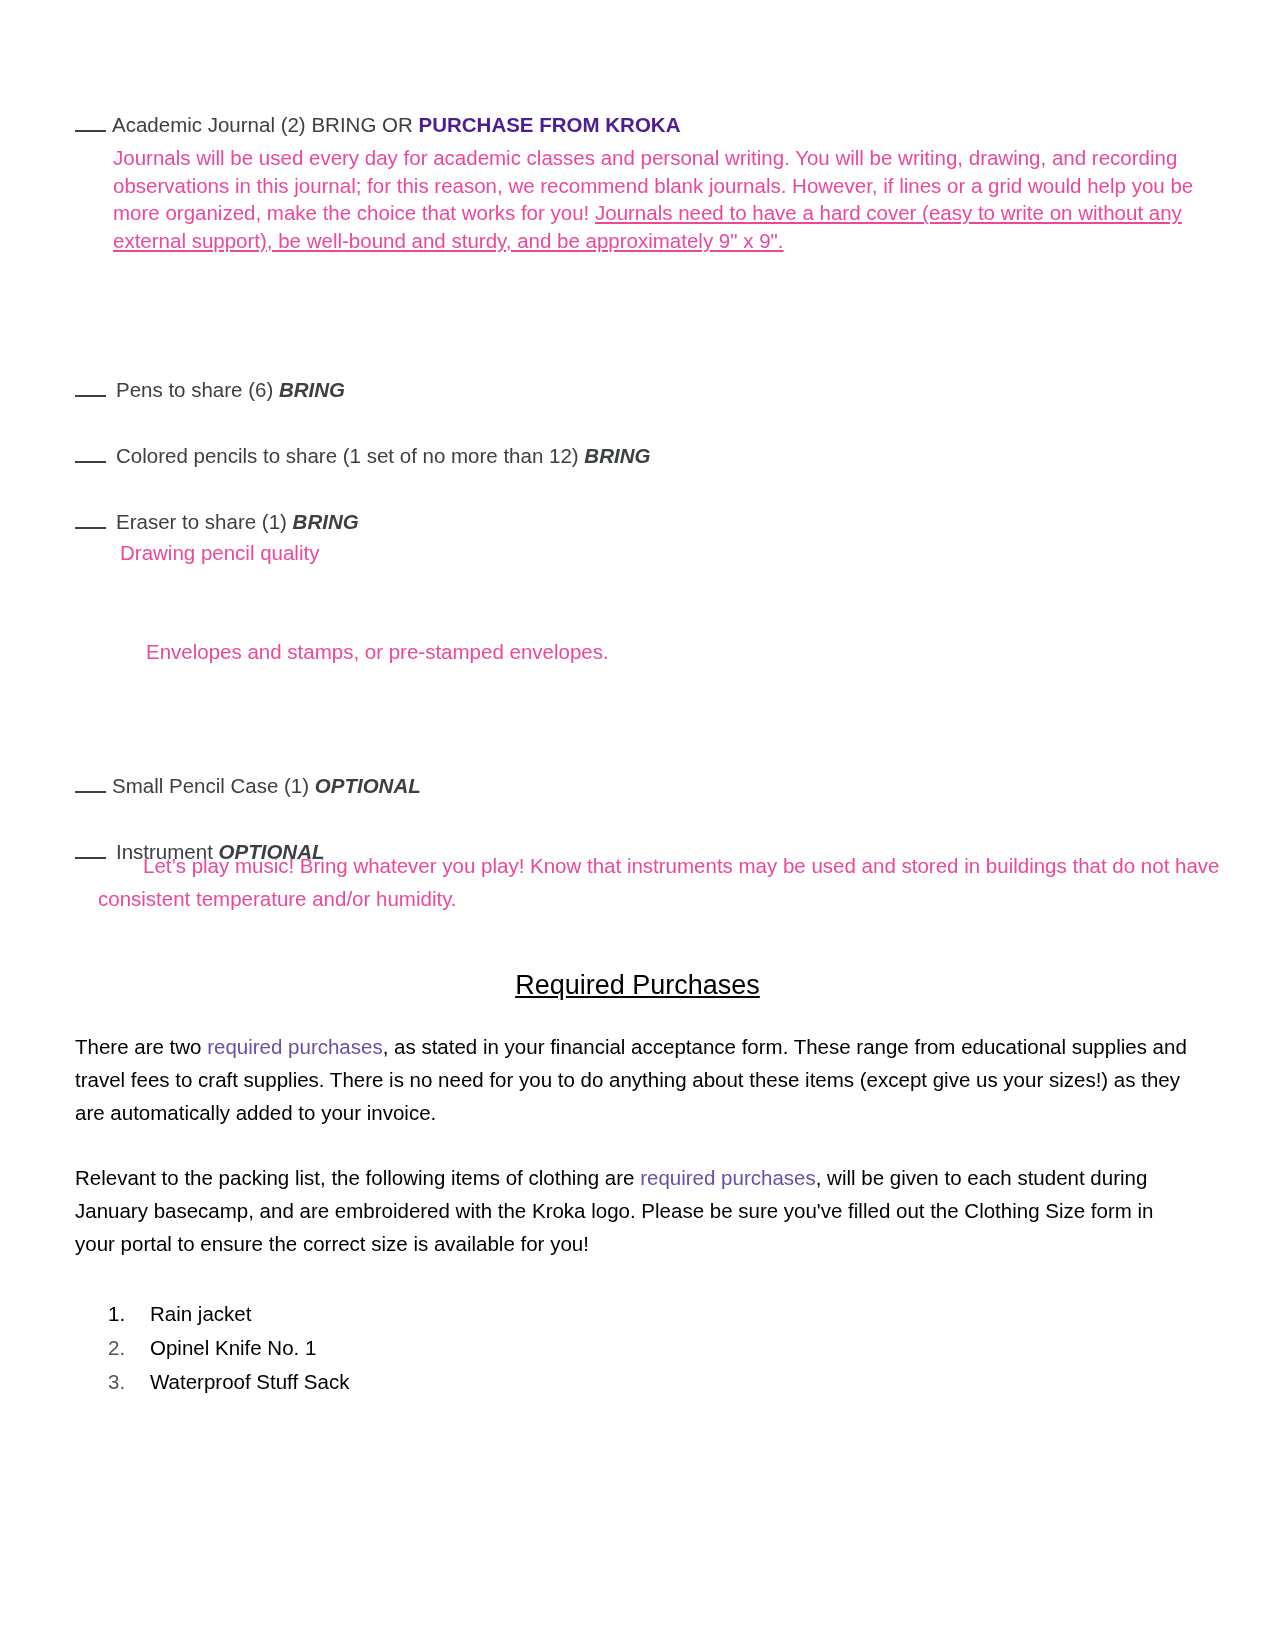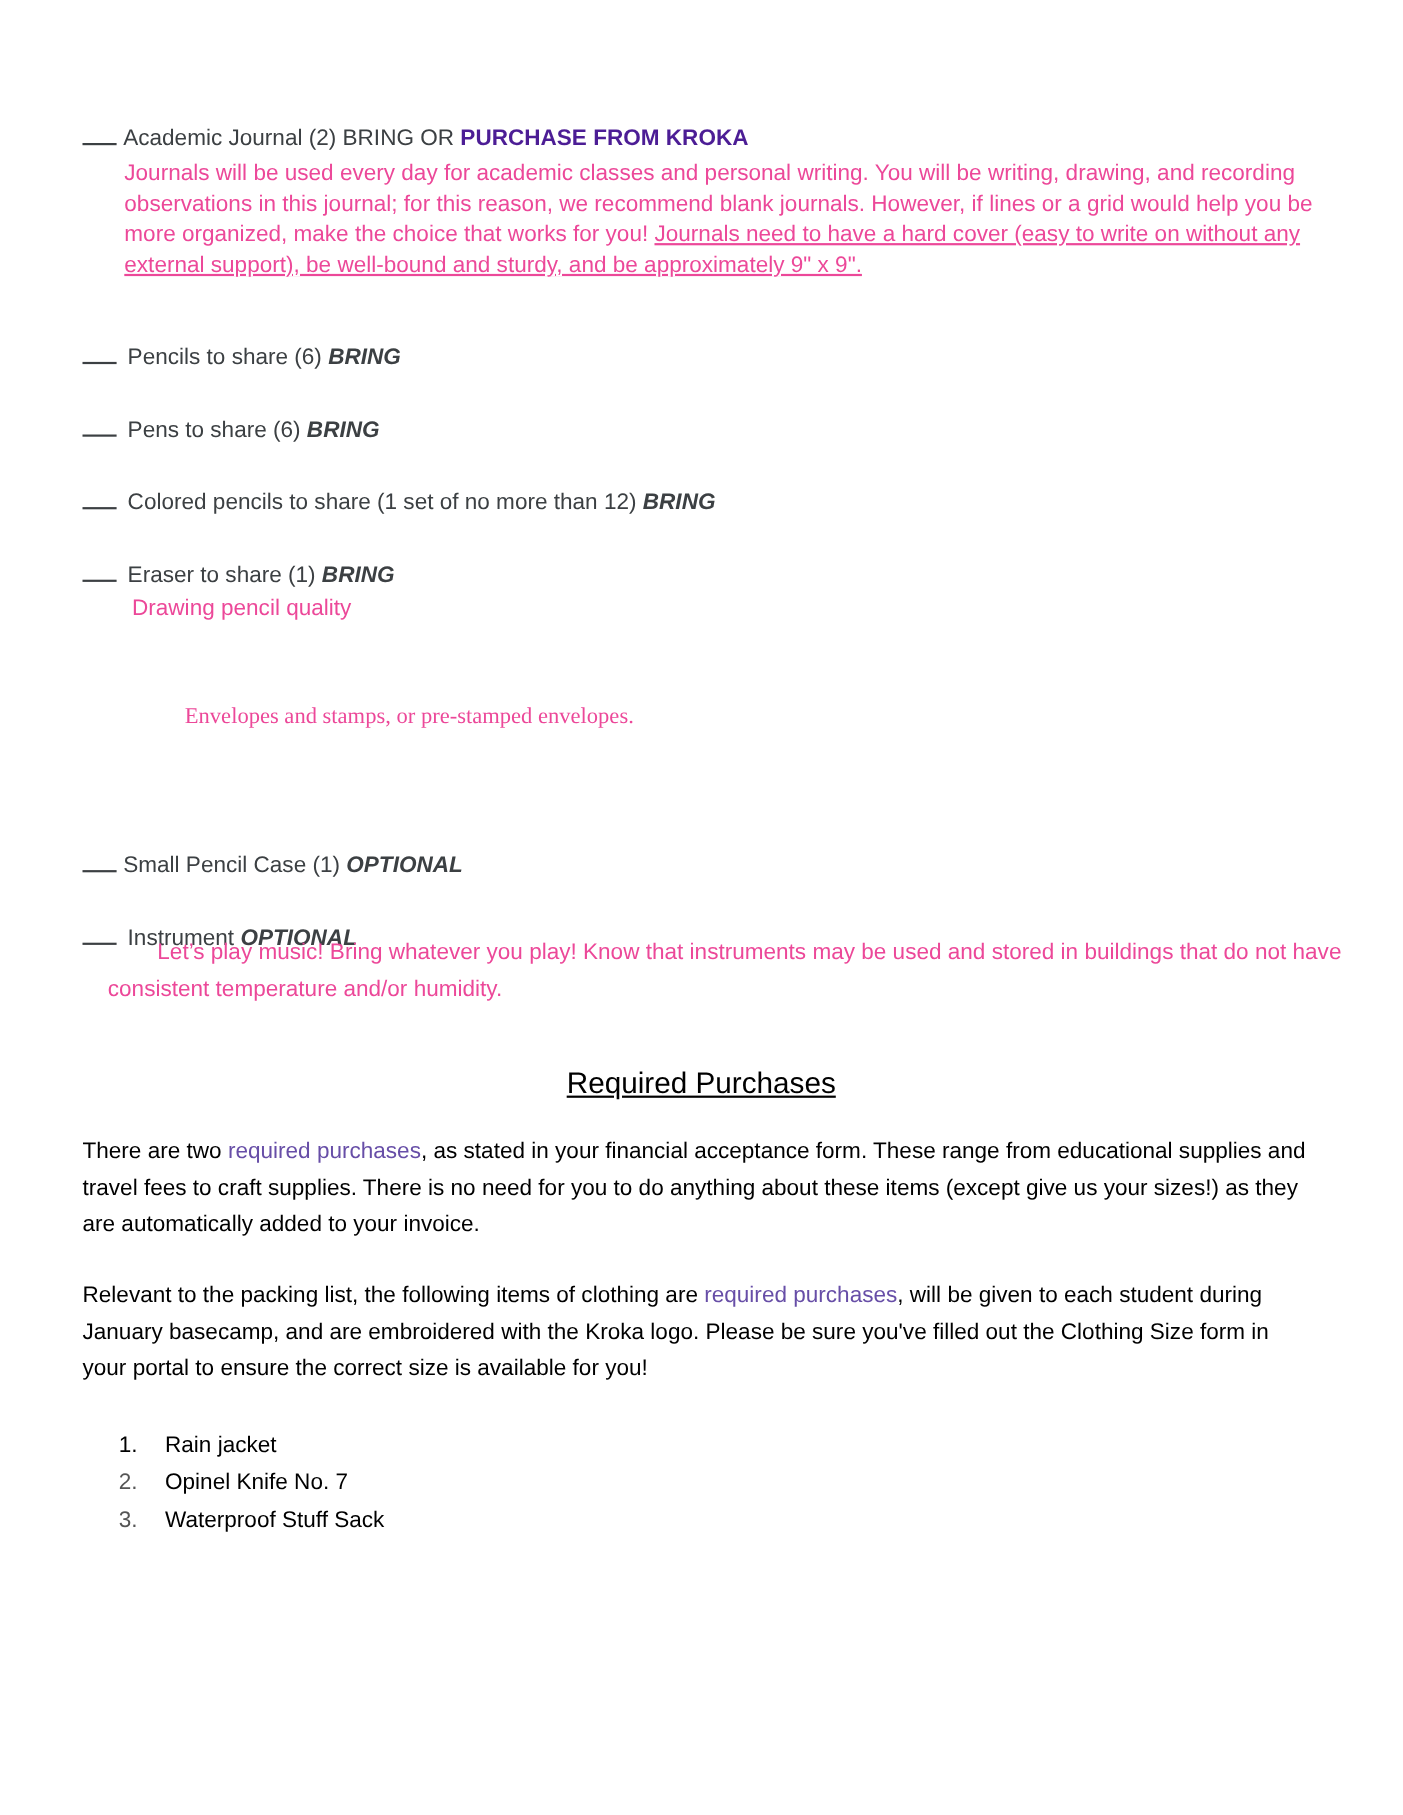--- a/index.html
+++ b/index.html
@@ -31,38 +31,35 @@
 
 <div class="page">
 
   <div class="item" style="top:110px;">
     <span class="blank tight"></span><span class="b">Academic Journal (2)</span> <span class="b">BRING</span> <span>OR</span> <span class="blue">PURCHASE FROM KROKA</span>
   </div>
   <div class="desc" style="left:113px; top:144px; width:1095px;">
     <span>Journals will be used every day for academic classes and personal writing. You will be writing, drawing, and recording observations in this journal; for this reason, we recommend blank journals. However, if lines or a grid would help you be more organized, make the choice that works for you! </span><span class="u">Journals need to have a hard cover (easy to write on without any external support), be well-bound and sturdy, and be approximately 9" x 9".</span>
   </div>
 
-  <div class="item" style="top:309px;">
-    <span class="blank"></span><span class="b">Pencils to share (6)</span> <span class="bi">BRING</span>
-  </div>
 
   <div class="item" style="top:375px;">
     <span class="blank"></span><span class="b">Pens to share (6)</span> <span class="bi">BRING</span>
   </div>
 
   <div class="item" style="top:441px;">
     <span class="blank"></span><span class="b">Colored pencils to share (1 set of no more than 12)</span> <span class="bi">BRING</span>
   </div>
 
   <div class="item" style="top:507px;">
     <span class="blank"></span><span class="b">Eraser to share (1)</span> <span class="bi">BRING</span>
   </div>
   <div class="desc" style="left:120px; top:539px;">Drawing pencil quality</div>
 
-  <div class="desc" style="left:168px; top:638px;font-family:Liberation Serif, serif;">Envelopes and stamps, or pre-stamped envelopes.</div>
+  <div class="desc" style="left:146px; top:638px;">Envelopes and stamps, or pre-stamped envelopes.</div>
 
 
   <div class="item" style="top:771px;">
     <span class="blank tight"></span><span class="b">Small Pencil Case (1)</span> <span class="bi">OPTIONAL</span>
   </div>
 
   <div class="item" style="top:837px;">
     <span class="blank"></span><span class="b">Instrument</span> <span class="bi">OPTIONAL</span>
   </div>
   <div class="desc" style="left:75px; top:849px; width:1130px; line-height:33px; text-indent:45px;margin-left:23px;">Let’s play music! Bring whatever you play! Know that instruments may be used and stored in buildings that do not have consistent temperature and/or humidity.</div>
@@ -79,21 +76,21 @@
     <span>Relevant to the packing list, the following items of clothing are </span><span class="link">required purchases</span><span>, will be given to each student during January basecamp, and are embroidered with the Kroka logo. </span><span class="b">Please be sure you've filled out the Clothing Size form in your portal to ensure the correct size is available for you!</span>
   </div>
 
   <ol class="olist">
     <li>
         <span class="num">1.</span>
         <span>Rain jacket</span>
       </li>
     <li>
         <span class="num">2.</span>
-        <span>Opinel Knife No. 7</span>
+        <span>Opinel Knife No. 1</span>
       </li>
     <li>
         <span class="num">3.</span>
         <span>Waterproof Stuff Sack</span>
       </li>
   </ol>
 
 </div>
 
 </body></html>

